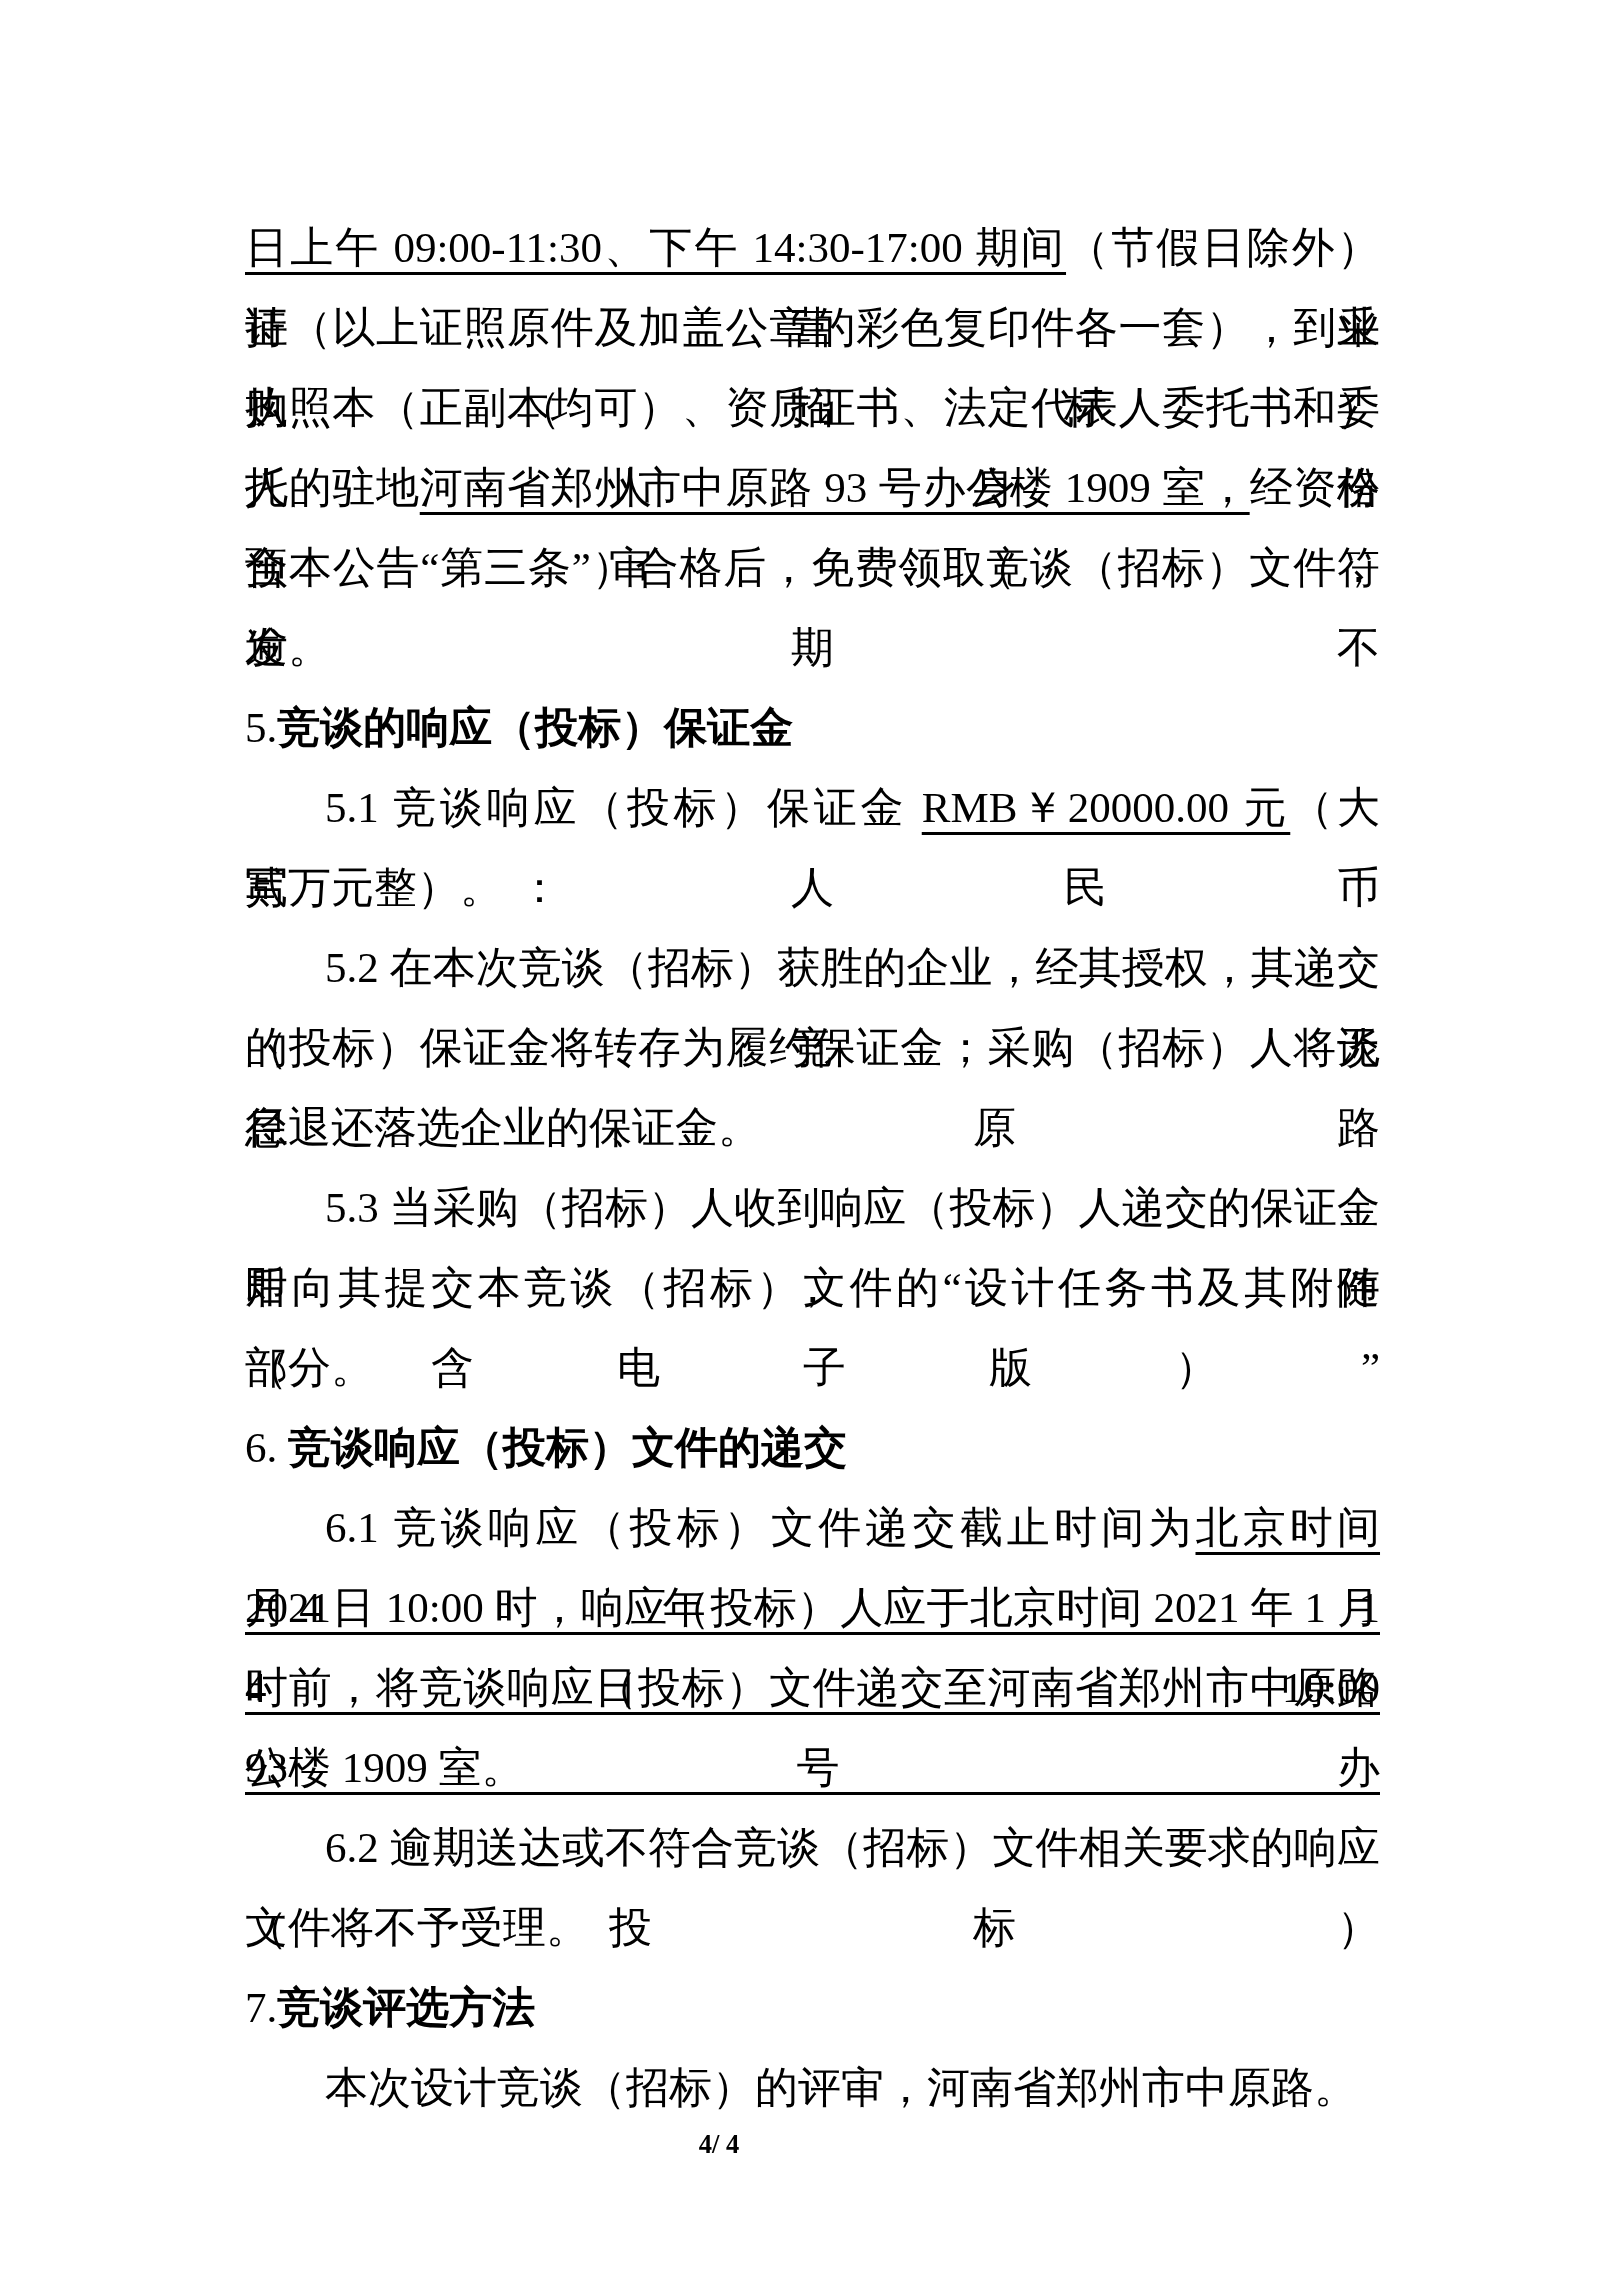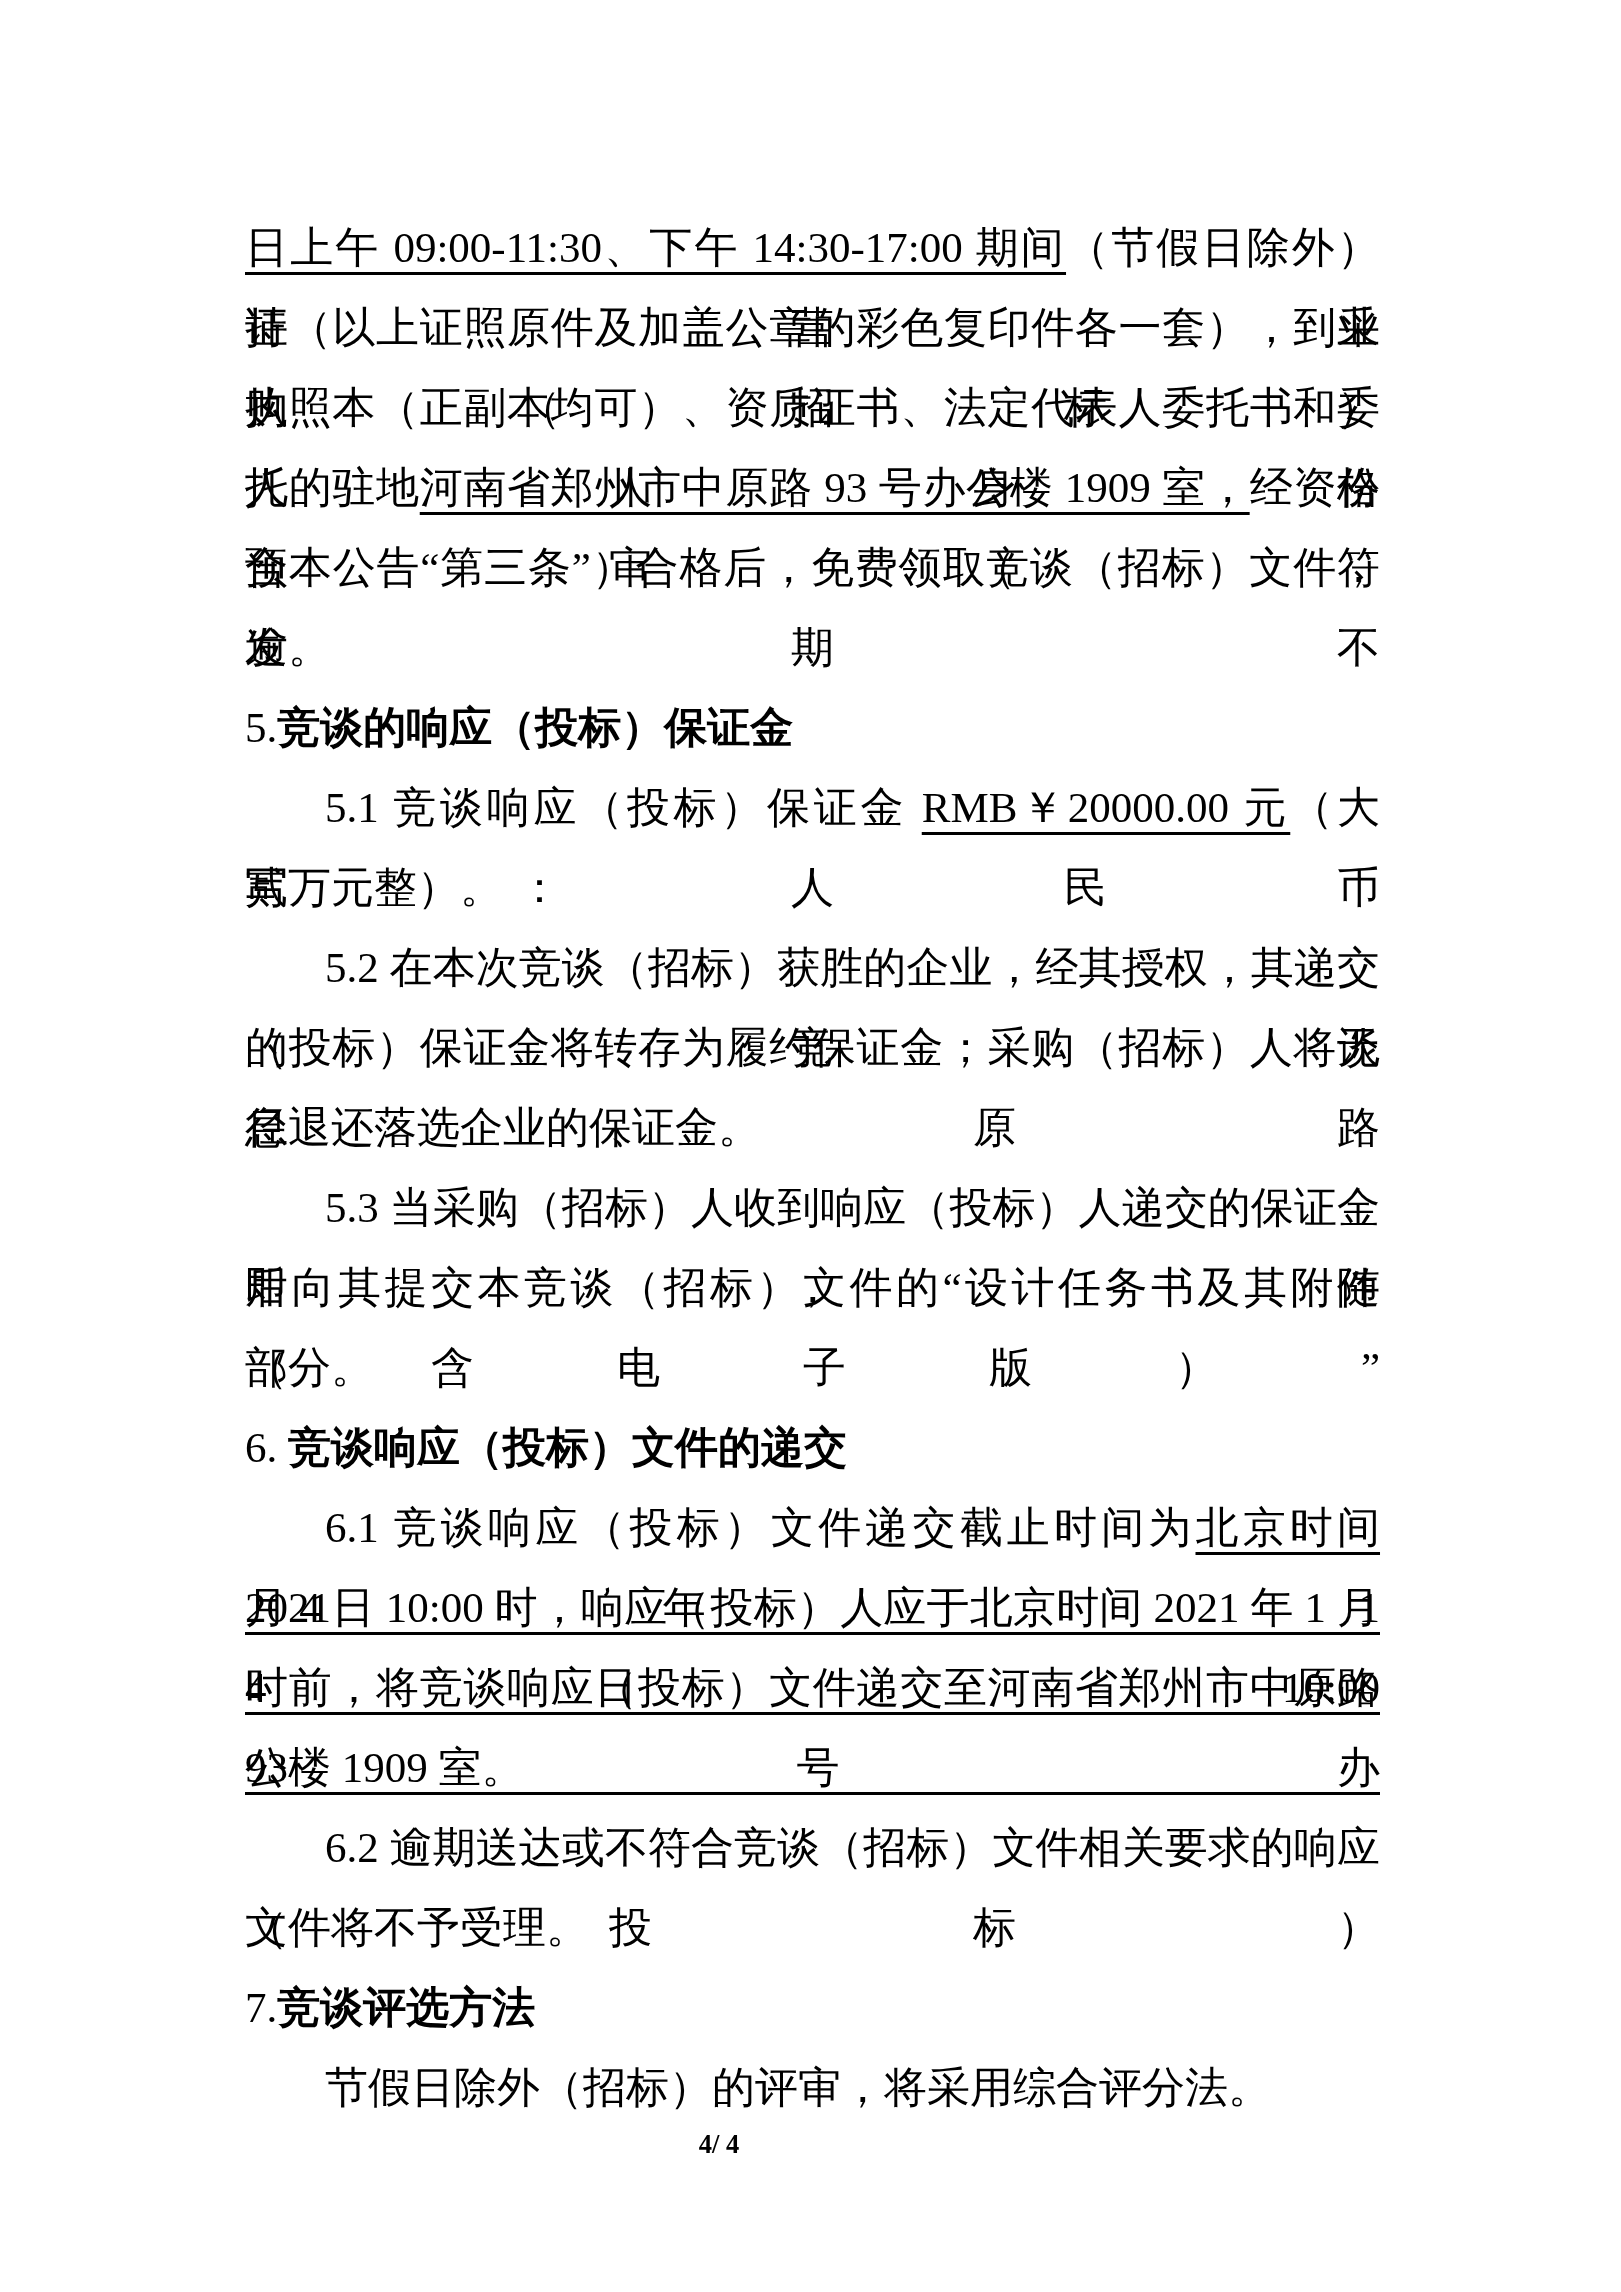--- a/index.html
+++ b/index.html
@@ -100,20 +100,20 @@
         <div class="line"><span class="seg u">公楼 1909 室。</span></div>
       </div>
       <div class="paragraph">
         <div class="line fill indent"><span class="seg">6.2 逾期送达或不符合竞谈（招标）文件相关要求的响应（投标）</span></div>
         <div class="line"><span class="seg">文件将不予受理。</span></div>
       </div>
       <div class="paragraph heading">
         <div class="line"><span class="seg">7.</span><span class="seg b">竞谈评选方法</span></div>
       </div>
       <div class="paragraph">
-        <div class="line indent"><span class="seg">节假日除外（招标）的评审，将采用综合评分法。</span></div>
+        <div class="line indent"><span class="seg">本次设计竞谈（招标）的评审，河南省郑州市中原路。</span></div>
       </div>
     </div>
   <div class="footer">
     <span>4/ 4</span>
   </div>
 </div>
 
 
 </body></html>

